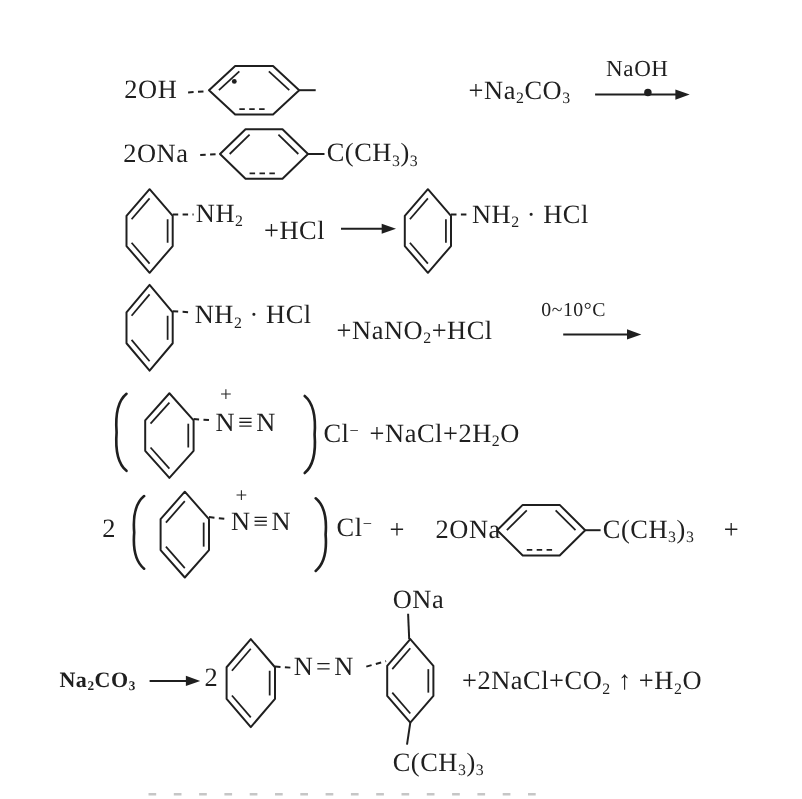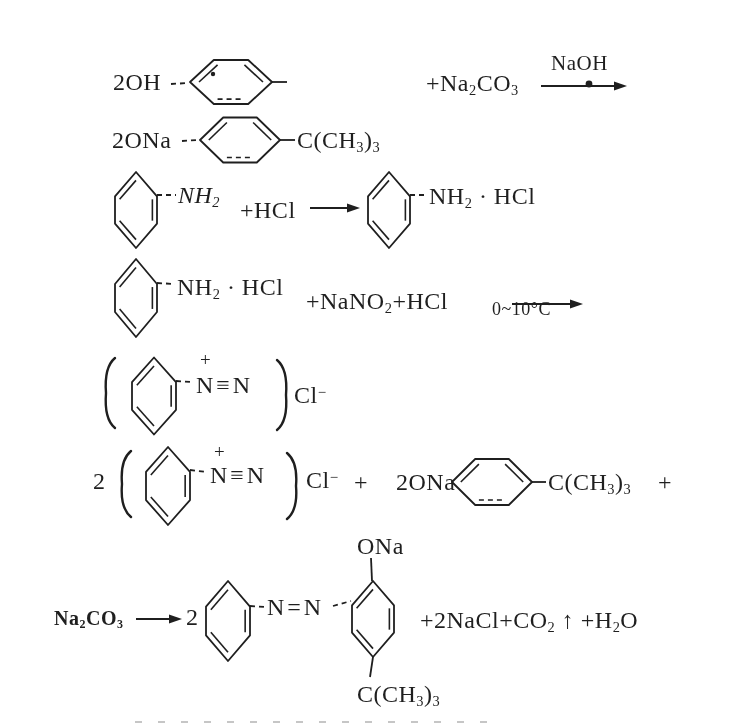--- a/index.html
+++ b/index.html
@@ -127,29 +127,30 @@
       </g>
       <line x1="372" y1="581" x2="371" y2="558" stroke="#1f1f1f" stroke-width="1.8"></line>
       <line x1="373" y1="657" x2="370" y2="677" stroke="#1f1f1f" stroke-width="1.8"></line>
       <line x1="135" y1="722" x2="487" y2="722" stroke="#c6c6c6" stroke-width="2.2" stroke-dasharray="7 16"></line>
     </svg>
 <div class="txt" style="left: 113px; top: 82px; font-size: 24px;"><span class="n">2OH</span></div>
     <div class="txt" style="left: 426px; top: 84px; font-size: 24px;"><span class="n">+Na</span><span class="d">2</span><span class="n">CO</span><span class="d">3</span></div>
     <div class="txt" style="left: 551px; top: 63px; font-size: 21px;"><span class="n">NaOH</span></div>
     <div class="txt" style="left: 112px; top: 140px; font-size: 24px;"><span class="n">2ONa</span></div>
     <div class="txt" style="left: 297px; top: 141px; font-size: 24px;"><span class="n">C(CH</span><span class="d">3</span><span class="n">)</span><span class="d">3</span></div>
-    <div class="txt" style="left: 178px; top: 196px; font-size: 24px; font-style: italic;"><span class="n">NH</span><span class="d">2</span></div>
+    <div class="txt" style="left: 178px; top: 196px; font-size: 24px;"><span class="n">NH</span><span class="d">2</span></div>
     <div class="txt" style="left: 240px; top: 210px; font-size: 24px;"><span class="n">+HCl</span></div>
     <div class="txt" style="left: 429px; top: 197px; font-size: 24px;"><span class="n">NH</span><span class="d">2</span><span class="n"> · HCl</span></div>
     <div class="txt" style="left: 177px; top: 288px; font-size: 24px;"><span class="n">NH</span><span class="d">2</span><span class="n"> · HCl</span></div>
     <div class="txt" style="left: 306px; top: 302px; font-size: 24px;"><span class="n">+NaNO</span><span class="d">2</span><span class="n">+HCl</span></div>
-    <div class="txt" style="left: 492px; top: 281px; font-size: 18px; margin-top: 28px;"><span class="n">0~10°C</span></div>
+    <div class="txt" style="left: 492px; top: 281px; font-size: 18px;"><span class="n">0~10°C</span></div>
     <div class="txt" style="left: 200px; top: 359px; font-size: 19px;"><span class="n">+</span></div>
     <div class="txt" style="left: 196px; top: 385px; font-size: 24px; letter-spacing: 3px;"><span class="n">N≡N</span></div>
     <div class="txt" style="left: 294px; top: 395px; font-size: 24px;"><span class="n">Cl</span><span class="u">−</span></div>
+    <div class="txt" style="left: 336px; top: 396px; font-size: 24px;"><span class="n">+NaCl+2H</span><span class="d">2</span><span class="n">O</span></div>
     <div class="txt" style="left: 93px; top: 481px; font-size: 24px;"><span class="n">2</span></div>
     <div class="txt" style="left: 214px; top: 451px; font-size: 19px;"><span class="n">+</span></div>
     <div class="txt" style="left: 210px; top: 475px; font-size: 24px; letter-spacing: 3px;"><span class="n">N≡N</span></div>
     <div class="txt" style="left: 306px; top: 480px; font-size: 24px;"><span class="n">Cl</span><span class="u">−</span></div>
     <div class="txt" style="left: 354px; top: 482px; font-size: 24px;"><span class="n">+</span></div>
     <div class="txt" style="left: 396px; top: 482px; font-size: 24px;"><span class="n">2ONa</span></div>
     <div class="txt" style="left: 548px; top: 483px; font-size: 24px;"><span class="n">C(CH</span><span class="d">3</span><span class="n">)</span><span class="d">3</span></div>
     <div class="txt" style="left: 658px; top: 482px; font-size: 24px;"><span class="n">+</span></div>
     <div class="txt" style="left: 54px; top: 619px; font-size: 20px; font-weight: bold;"><span class="n">Na</span><span class="d">2</span><span class="n">CO</span><span class="d">3</span></div>
     <div class="txt" style="left: 186px; top: 617px; font-size: 24px;"><span class="n">2</span></div>

